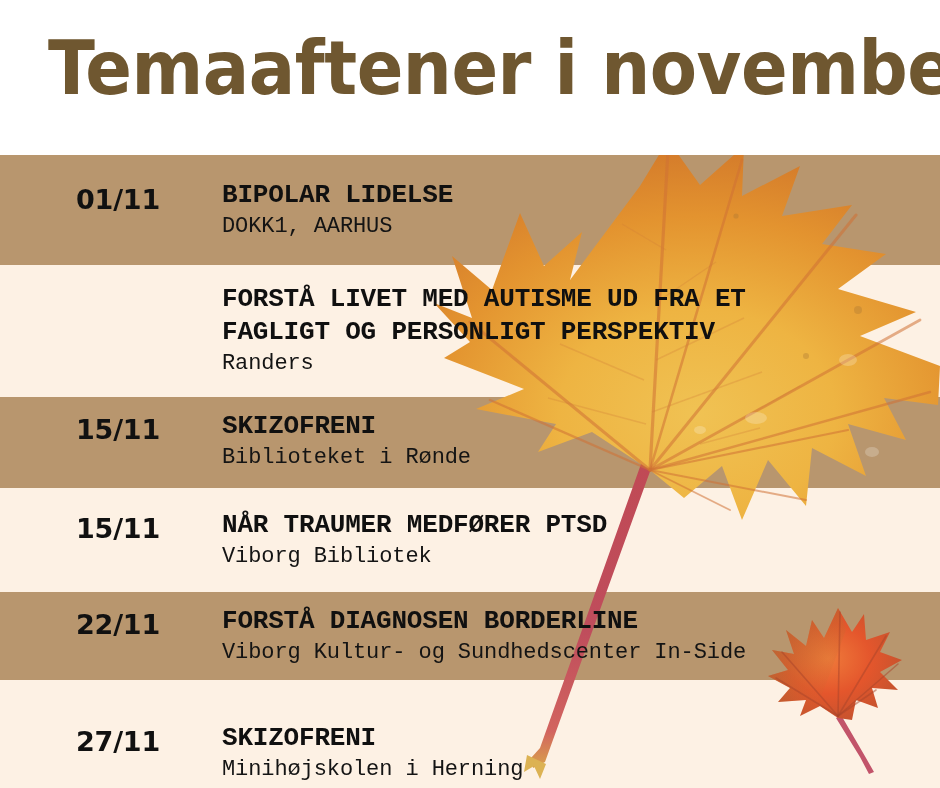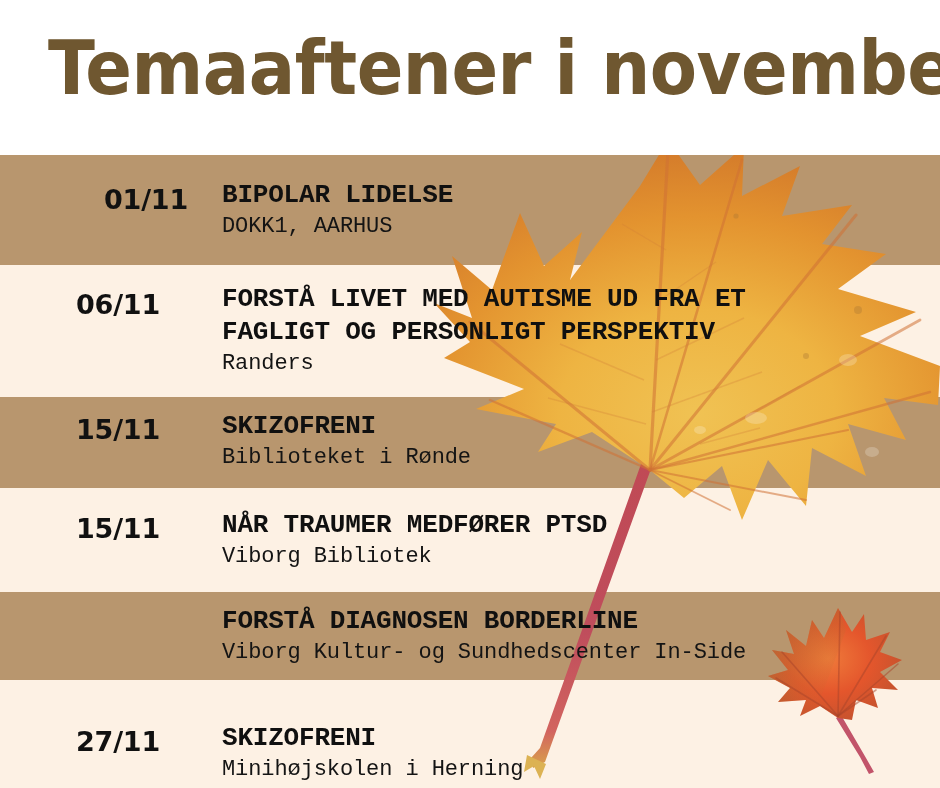--- a/index.html
+++ b/index.html
@@ -232,29 +232,28 @@
     </svg>
   </div>
 
   <div class="title-area">
     <div class="poster-title">Temaaftener i november</div>
   </div>
 
   <div class="rows">
 
     <div class="row" style="top:155px;height:110px;">
-      <div class="row-date" style="top:30px;padding-left:28px;">01/11</div>
+      <div class="row-date" style="top:30px;">01/11</div>
       <div class="row-body" style="top:24px;">
         <div class="row-title">BIPOLAR LIDELSE</div>
         <div class="row-venue">DOKK1, AARHUS</div>
       </div>
     </div>
 
     <div class="row" style="top:265px;height:132px;">
-      <div class="row-date" style="top:25px;">06/11</div>
       <div class="row-body" style="top:18px;">
         <div class="row-title">FORSTÅ LIVET MED AUTISME UD FRA ET</div>
         <div class="row-title">FAGLIGT OG PERSONLIGT PERSPEKTIV</div>
         <div class="row-venue">Randers</div>
       </div>
     </div>
 
     <div class="row" style="top:397px;height:91px;">
       <div class="row-date" style="top:18px;">15/11</div>
       <div class="row-body" style="top:13px;">
@@ -265,20 +264,21 @@
 
     <div class="row" style="top:488px;height:104px;">
       <div class="row-date" style="top:26px;">15/11</div>
       <div class="row-body" style="top:21px;">
         <div class="row-title">NÅR TRAUMER MEDFØRER PTSD</div>
         <div class="row-venue">Viborg Bibliotek</div>
       </div>
     </div>
 
     <div class="row" style="top:592px;height:88px;">
+      <div class="row-date" style="top:18px;">22/11</div>
       <div class="row-body" style="top:13px;">
         <div class="row-title">FORSTÅ DIAGNOSEN BORDERLINE</div>
         <div class="row-venue">Viborg Kultur- og Sundhedscenter In-Side</div>
       </div>
     </div>
 
     <div class="row" style="top:705px;height:108px;">
       <div class="row-date" style="top:22px;">27/11</div>
       <div class="row-body" style="top:17px;">
         <div class="row-title">SKIZOFRENI</div>

